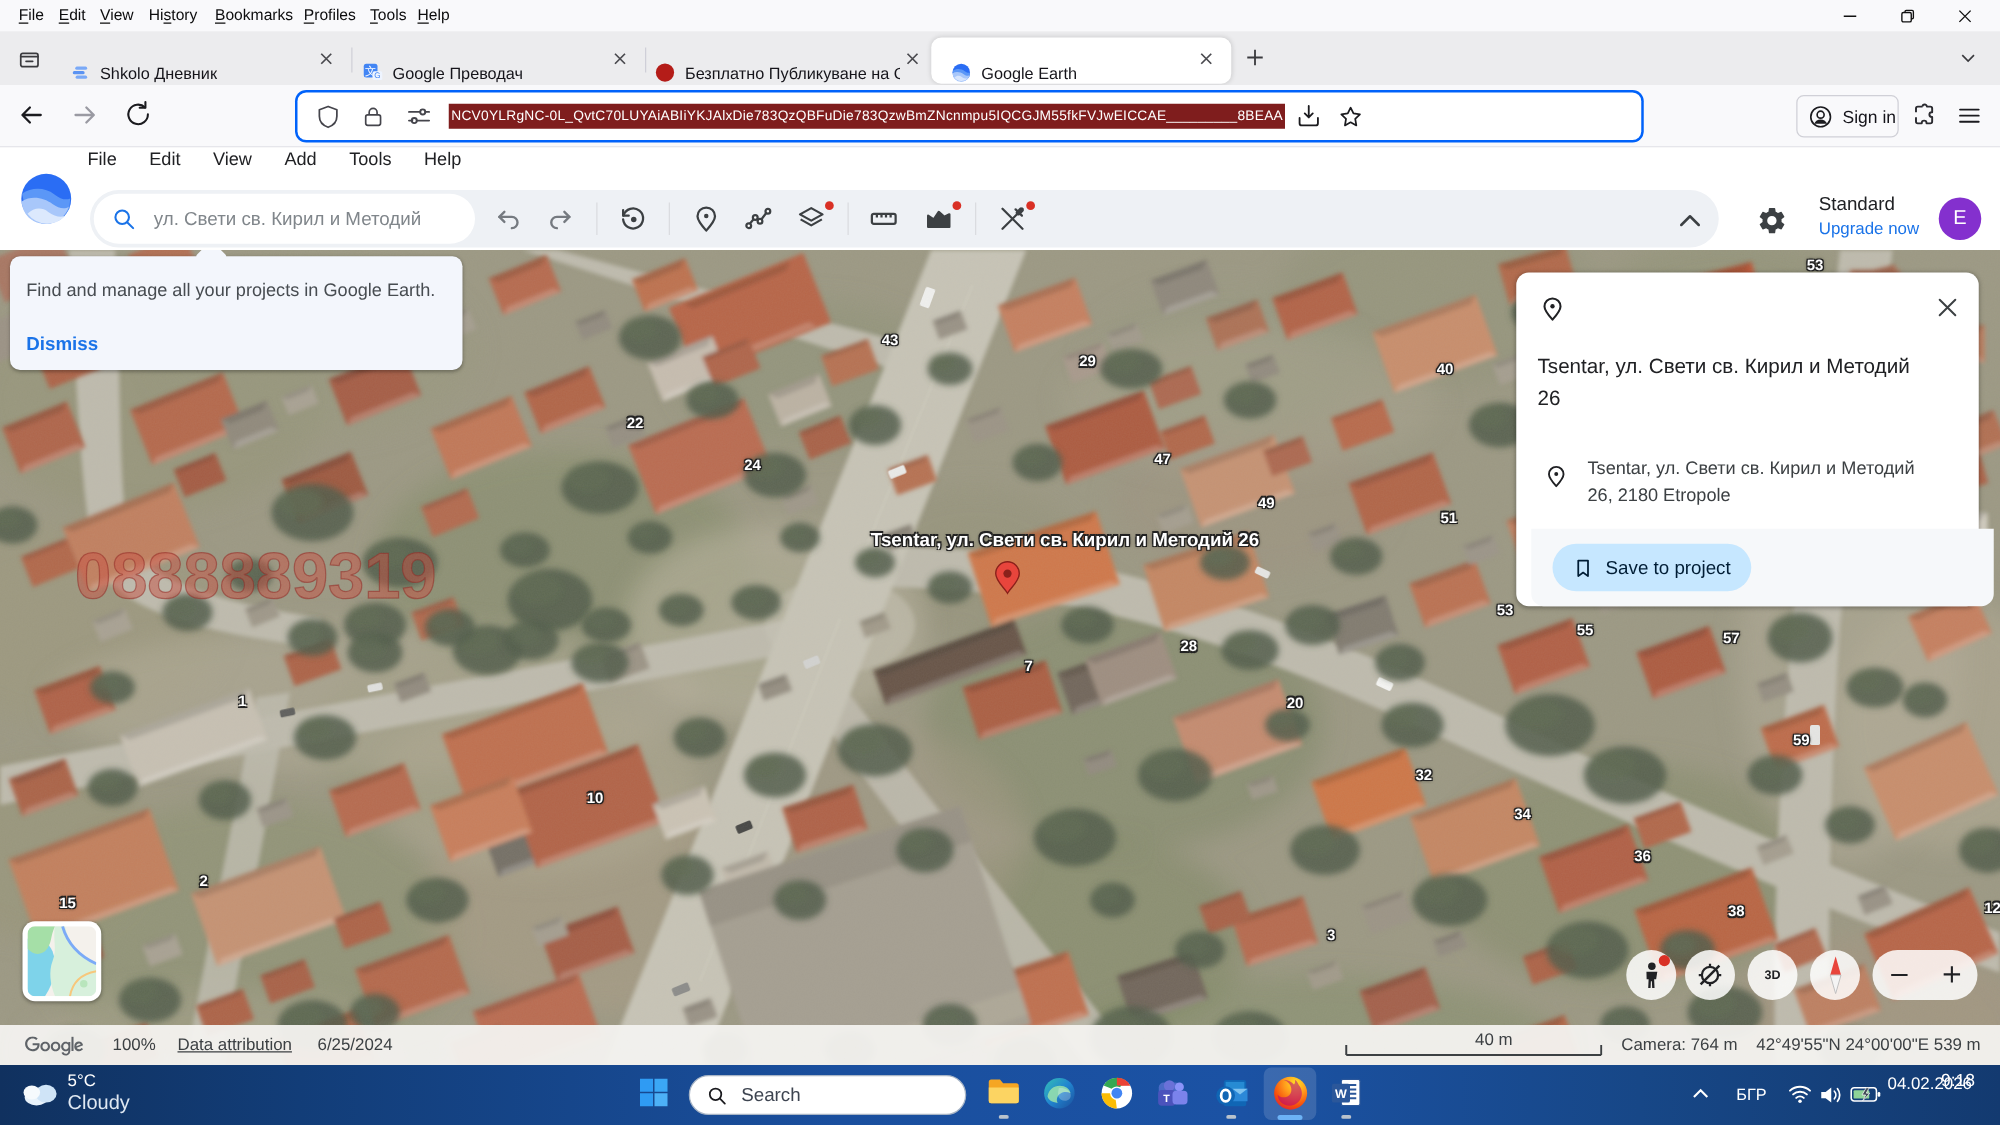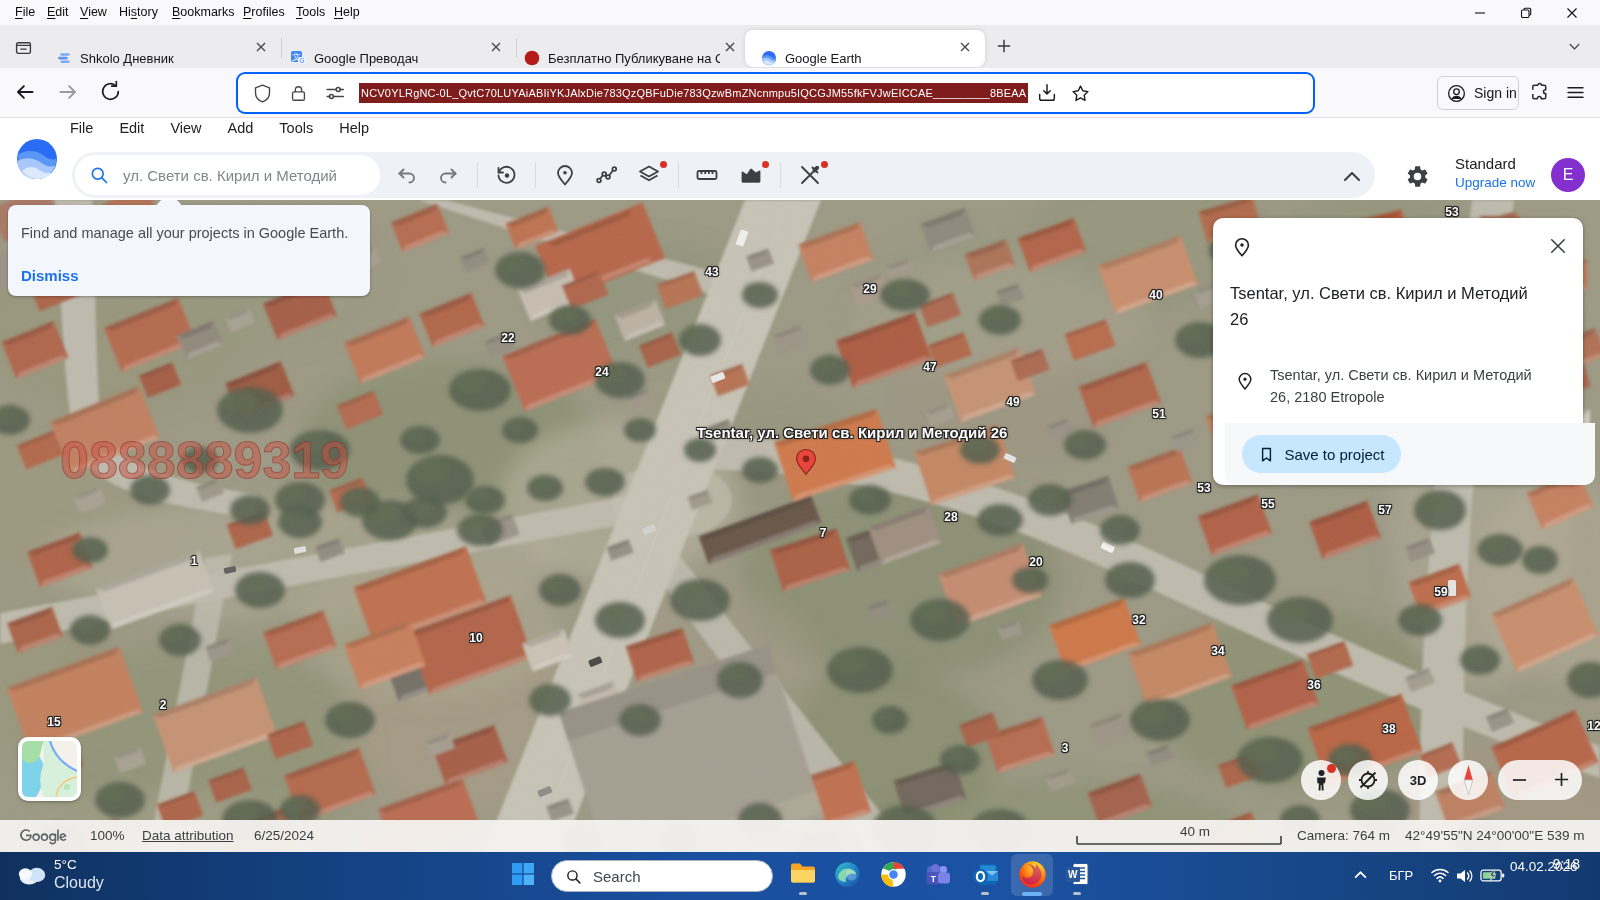--- a/index.html
+++ b/index.html
@@ -1333,21 +1333,21 @@
         <span class="reddot" style="left:26px;top:4px;width:9px;height:9px"></span>
       </div>
   <div class="mapctl" style="left:1348px;top:560px">
         <svg width="24" height="24" viewBox="0 0 24 24" fill="none" stroke="#202124" stroke-width="1.8">
           <circle cx="12" cy="12" r="6.5"></circle>
           <path d="M12 2.5v4M12 17.5v4M2.5 12h4M17.5 12h4" opacity="0"></path>
           <path d="M12 3v3M12 18v3M3 12h3M18 12h3"></path>
           <path d="M4.5 19.5L19.5 4.5" stroke-width="2"></path>
         </svg>
       </div>
-  <div class="mapctl" style="left:1398px;top:560px;font-size:13px;font-weight:bold;color:#202124">3D</div>
+  <div class="mapctl" style="left:1398px;top:560px;font-size:10px;font-weight:bold;color:#202124">3D</div>
   <div class="mapctl" style="left:1448px;top:560px">
         <svg width="15" height="30" viewBox="0 0 15 30">
           <path d="M7.5 0L11.8 15H3.2z" fill="#e8453c"></path>
           <path d="M7.5 30L11.8 15H3.2z" fill="#f4f4f4" stroke="#c0c0c0" stroke-width="0.8"></path>
         </svg>
       </div>
   <div class="abs" style="left:1498px;top:560px;width:84px;height:40px;background:rgba(255,255,255,0.85);border-radius:20px">
     <svg class="abs" style="left:14px;top:13px" width="15" height="14" viewBox="0 0 16 14">
           <path d="M1 7h14" stroke="#202124" stroke-width="1.8"></path>
         </svg>

